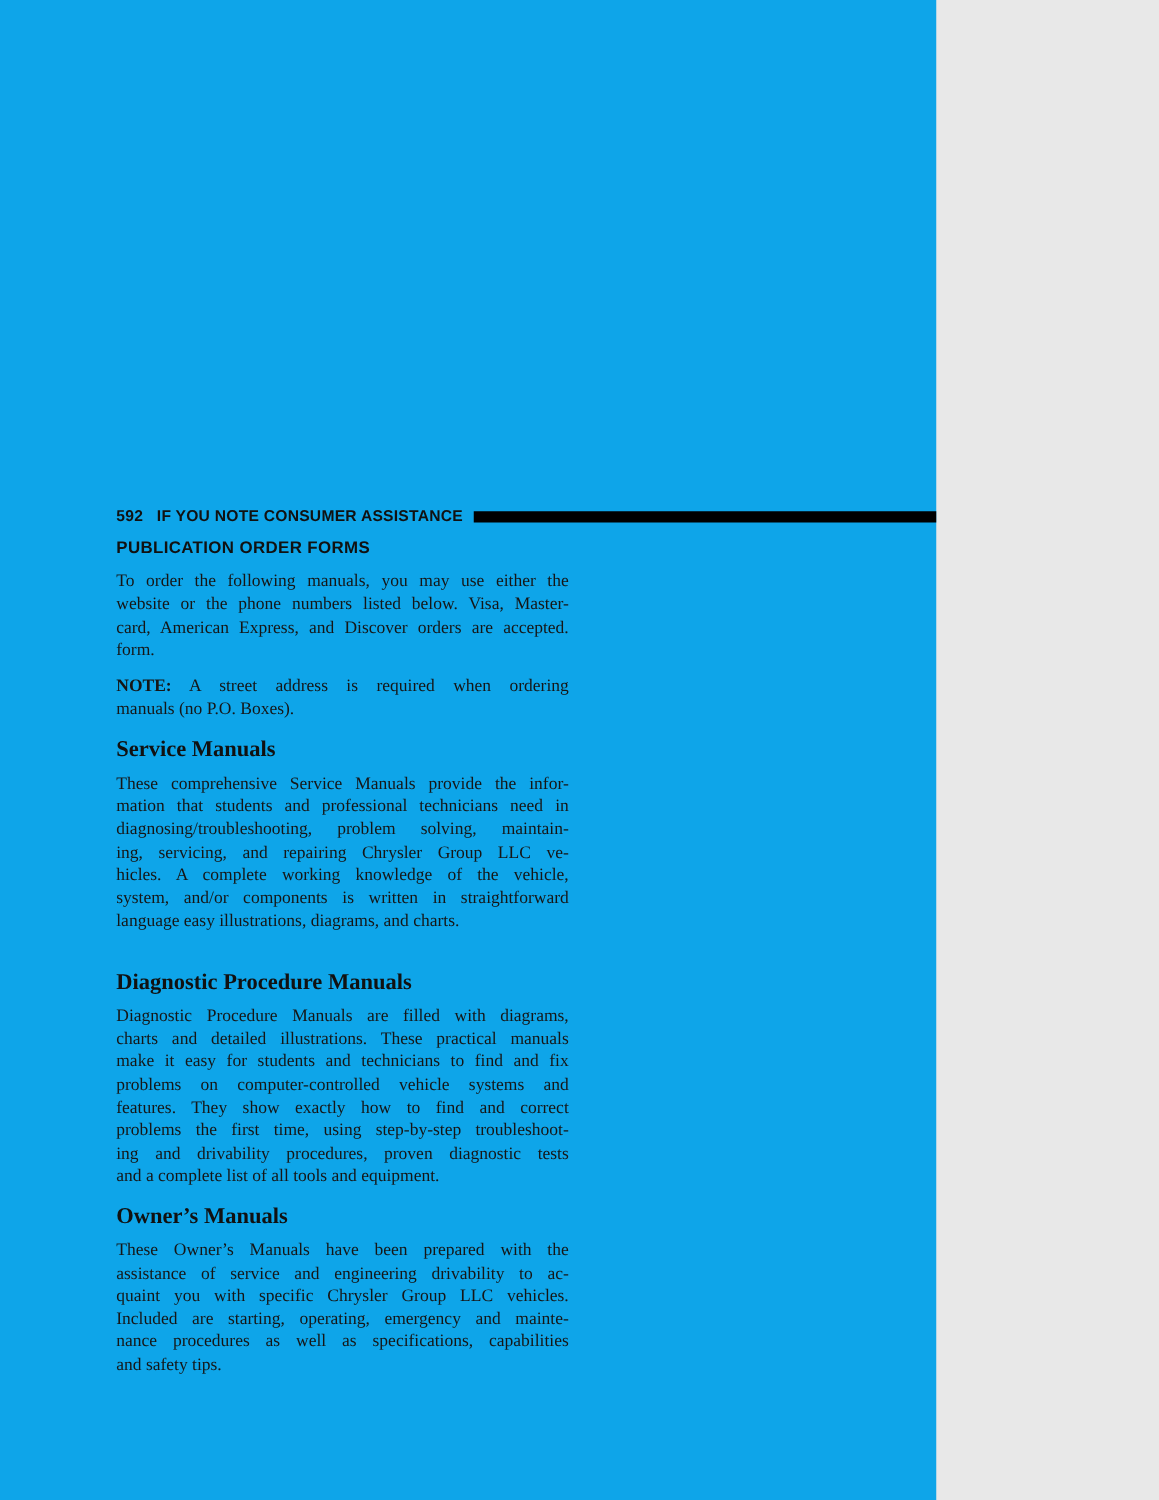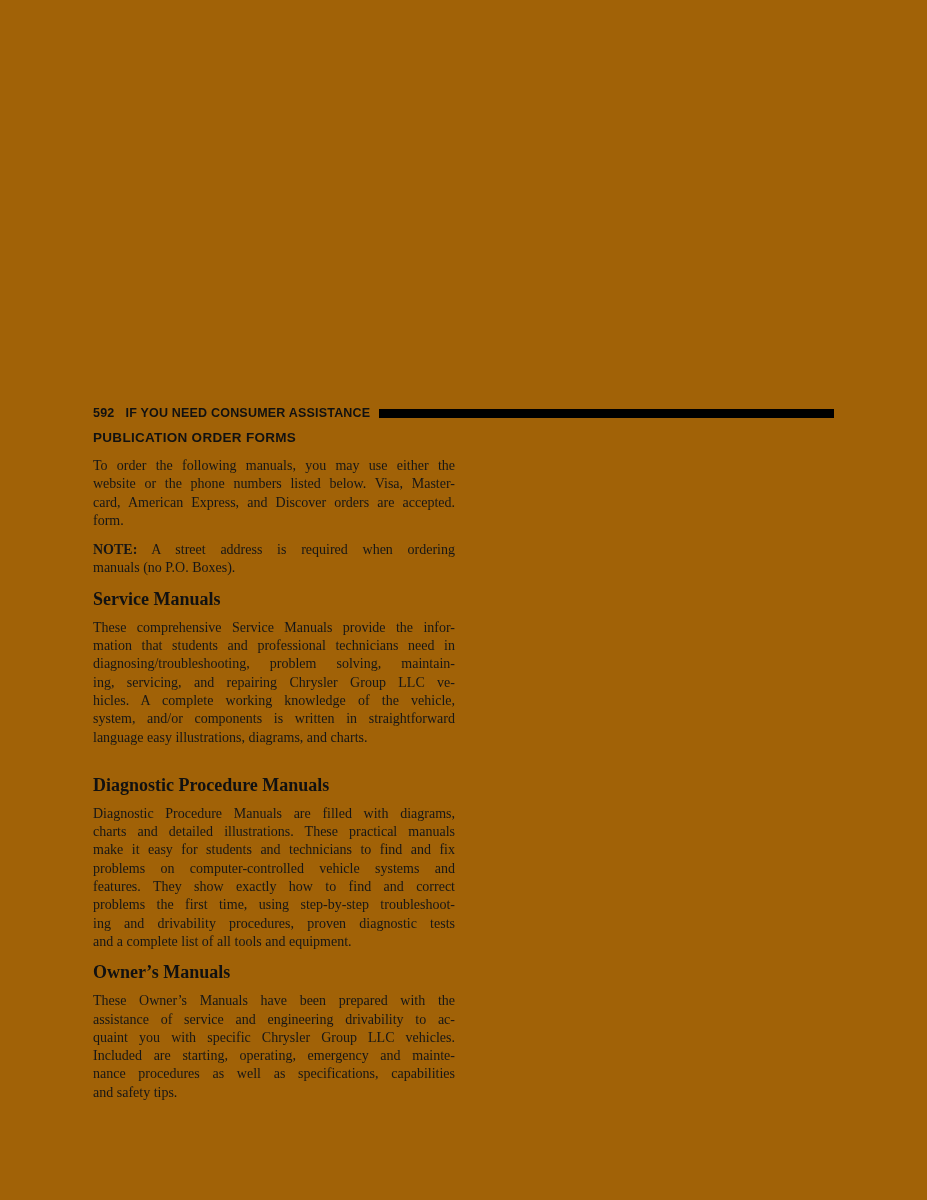--- a/index.html
+++ b/index.html
@@ -3,23 +3,23 @@
 <meta charset="utf-8">
 <style>
   html, body {
     margin: 0;
     padding: 0;
     background: #e8e8e8;
     font-family: "Liberation Serif", serif;
   }
   .page {
     position: relative;
-    width: 927px;
+    width: 749px;
     height: 1200px;
-    background: #a16207;
+    background: #0ea5e9;
     color: #161616;
     overflow: hidden;
   }
   .content {
     position: absolute;
     left: 93px;
     top: 406px;
     width: 741px;
   }
   
@@ -82,21 +82,21 @@
   .para b { font-weight: bold; }
 </style>
 </head>
 <body>
 
 <div class="page">
   <div class="content">
 
     <div class="header-row">
       <span class="page-num">592</span>
-      <span class="header-title">IF YOU NEED CONSUMER ASSISTANCE</span>
+      <span class="header-title">IF YOU NOTE CONSUMER ASSISTANCE</span>
       <div class="header-bar"></div>
     </div>
 
     <div class="columns">
 
       <div class="col">
         <h1>PUBLICATION ORDER FORMS</h1>
         <div class="para">
             <div class="line"><span>To order the following manuals, you may use either the</span></div>
             <div class="line"><span>website or the phone numbers listed below. Visa, Master-</span></div>

